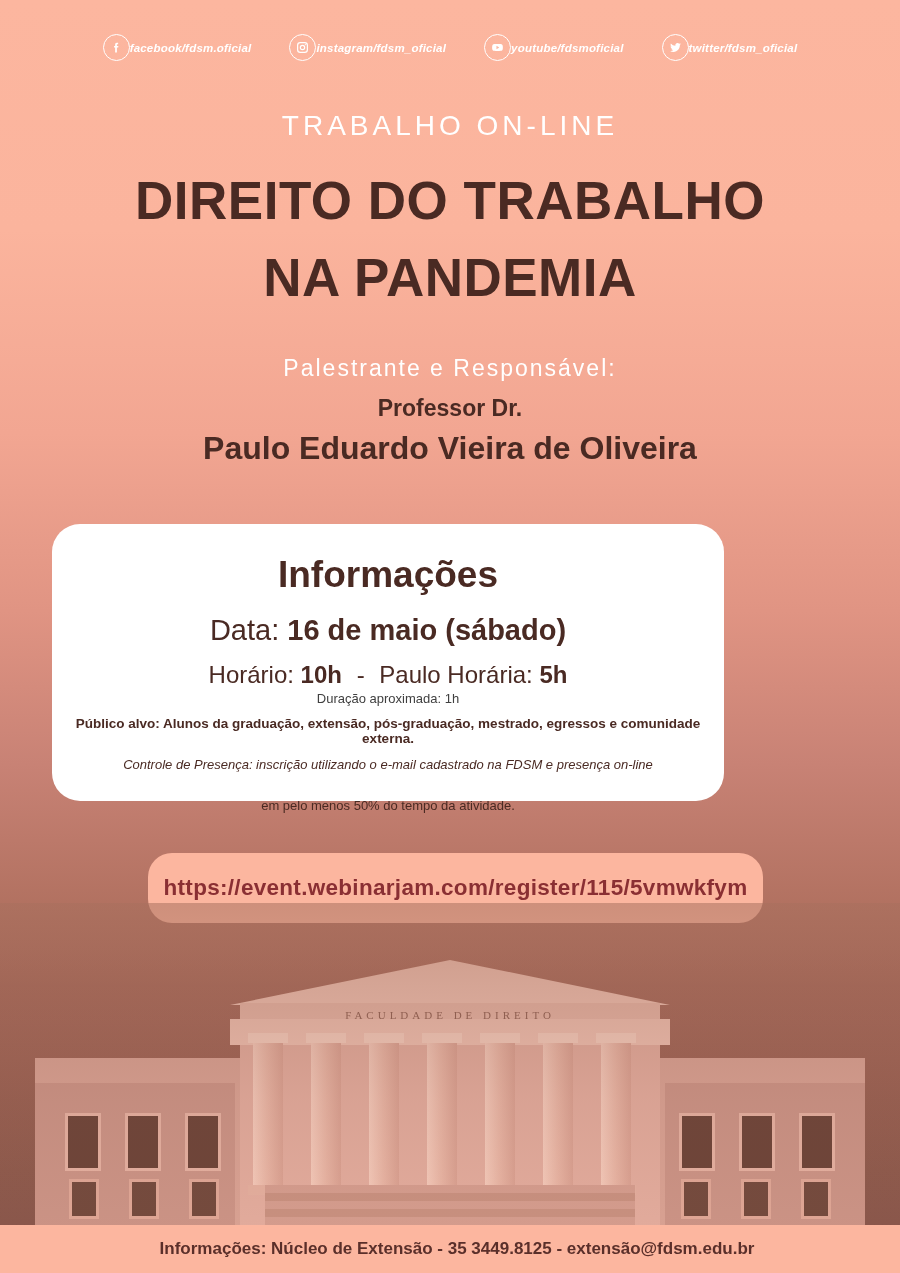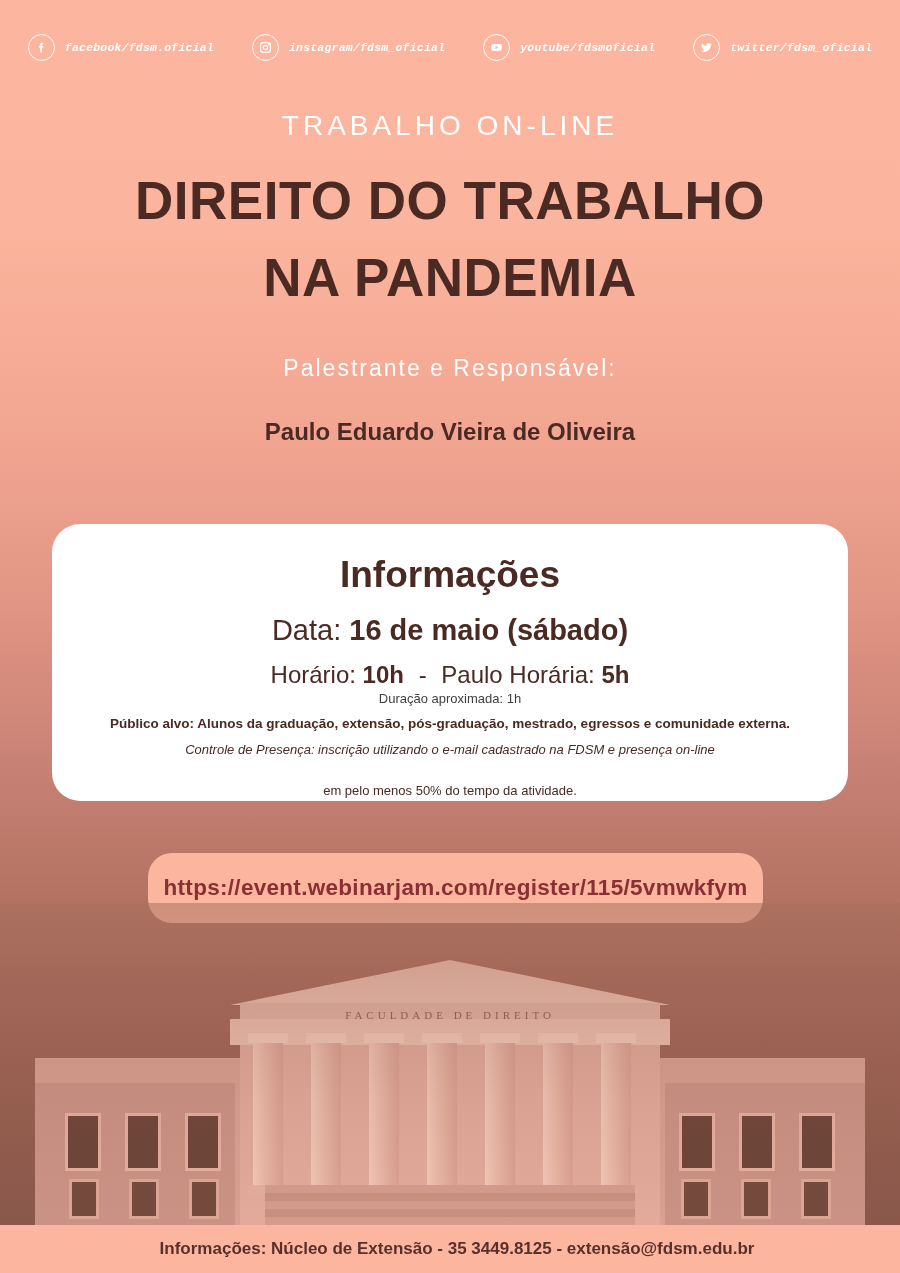--- a/index.html
+++ b/index.html
@@ -34,22 +34,21 @@
     left: 0;
     width: 100%;
     display: flex;
     justify-content: center;
     align-items: center;
     gap: 38px;
   }
   .social-item {
     display: flex;
     align-items: center;
-    gap: 10px;
-    font-family: Liberation Mono, monospace;
+    gap: 0;
   }
   .social-circle {
     width: 25px;
     height: 25px;
     border-radius: 50%;
     border: 1.6px solid #ffffff;
     display: flex;
     align-items: center;
     justify-content: center;
     color: #ffffff;
@@ -102,34 +101,34 @@
     position: absolute;
     top: 395px;
     width: 100%;
     text-align: center;
     color: #4a2a23;
     font-size: 23px;
     font-weight: bold;
   }
   .speaker-name {
     position: absolute;
-    top: 418px;
-    width: 100%;
-    text-align: center;
-    color: #4a2a23;
-    font-size: 24px;
+    top: 430px;
+    width: 100%;
+    text-align: center;
+    color: #4a2a23;
+    font-size: 32px;
     font-weight: bold;
   }
 
   
   .info-card {
     position: absolute;
     left: 52px;
     top: 524px;
-    width: 796px;
+    width: 672px;
     height: 277px;
     background: #ffffff;
     border-radius: 28px;
     box-sizing: border-box;
     padding-top: 18px;
     text-align: center;
   }
   .info-heading {
     color: #4a2a23;
     font-size: 37px;
@@ -392,20 +391,21 @@
   </div>
 
   <div class="kicker">TRABALHO ON-LINE</div>
 
   <div class="title">
     <span>DIREITO DO TRABALHO</span>
     <span class="line2">NA PANDEMIA</span>
   </div>
 
   <div class="speaker-role">Palestrante e Responsável:</div>
+  <div class="speaker-title">Professor Dr.</div>
   <div class="speaker-name">Paulo Eduardo Vieira de Oliveira</div>
 
   <div class="info-card">
     <div class="info-heading">Informações</div>
 
     <div class="info-line-date">
       <span>Data:</span>
       <b>16 de maio (sábado)</b>
     </div>
 

